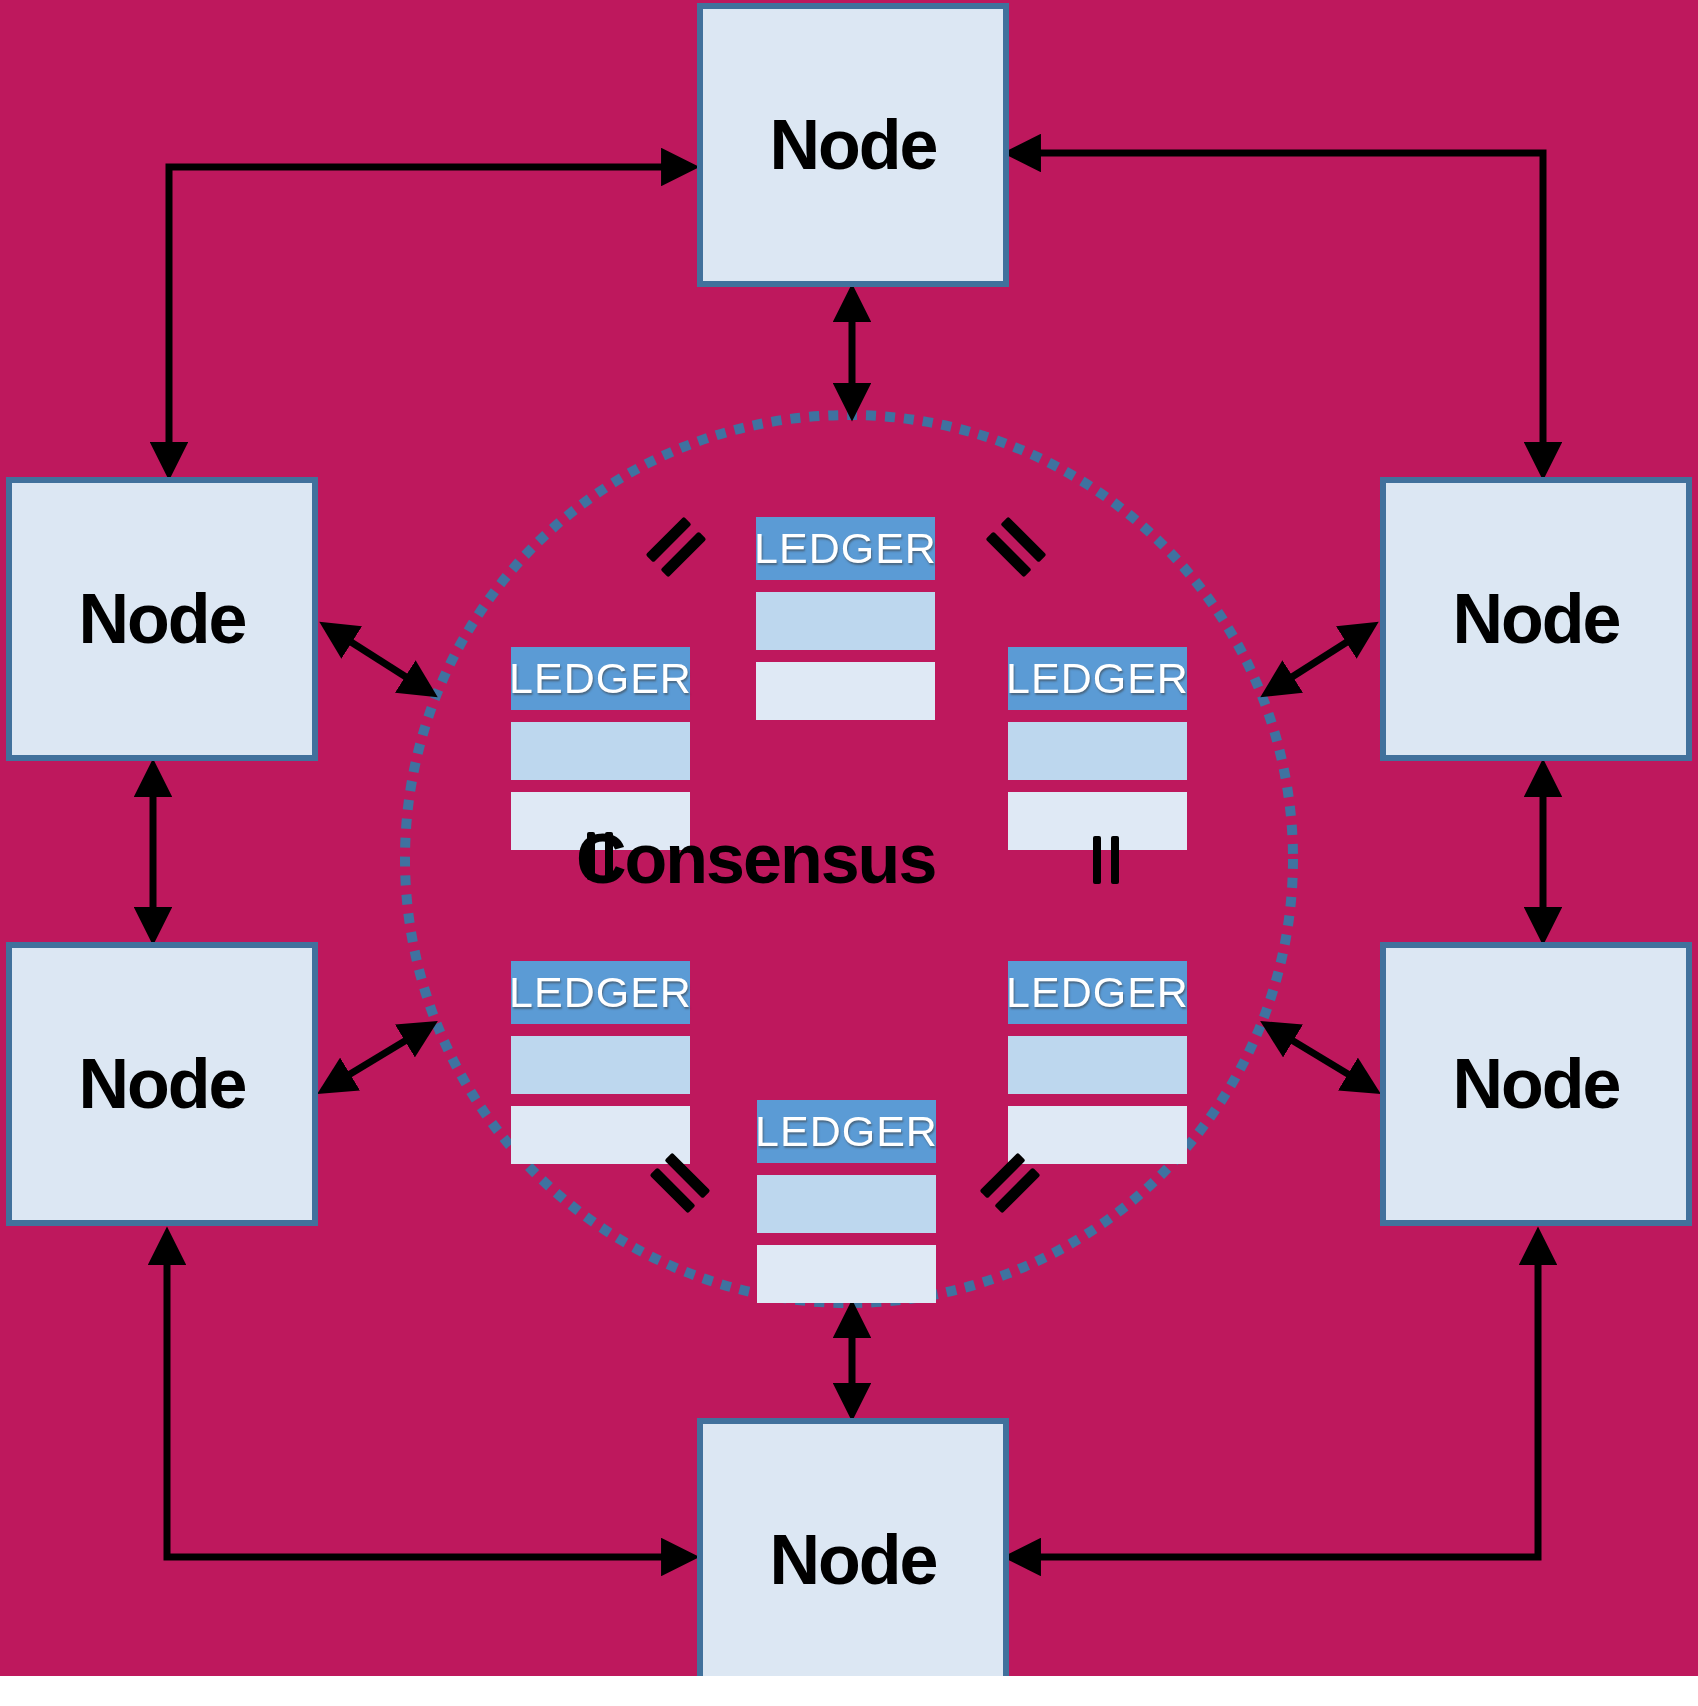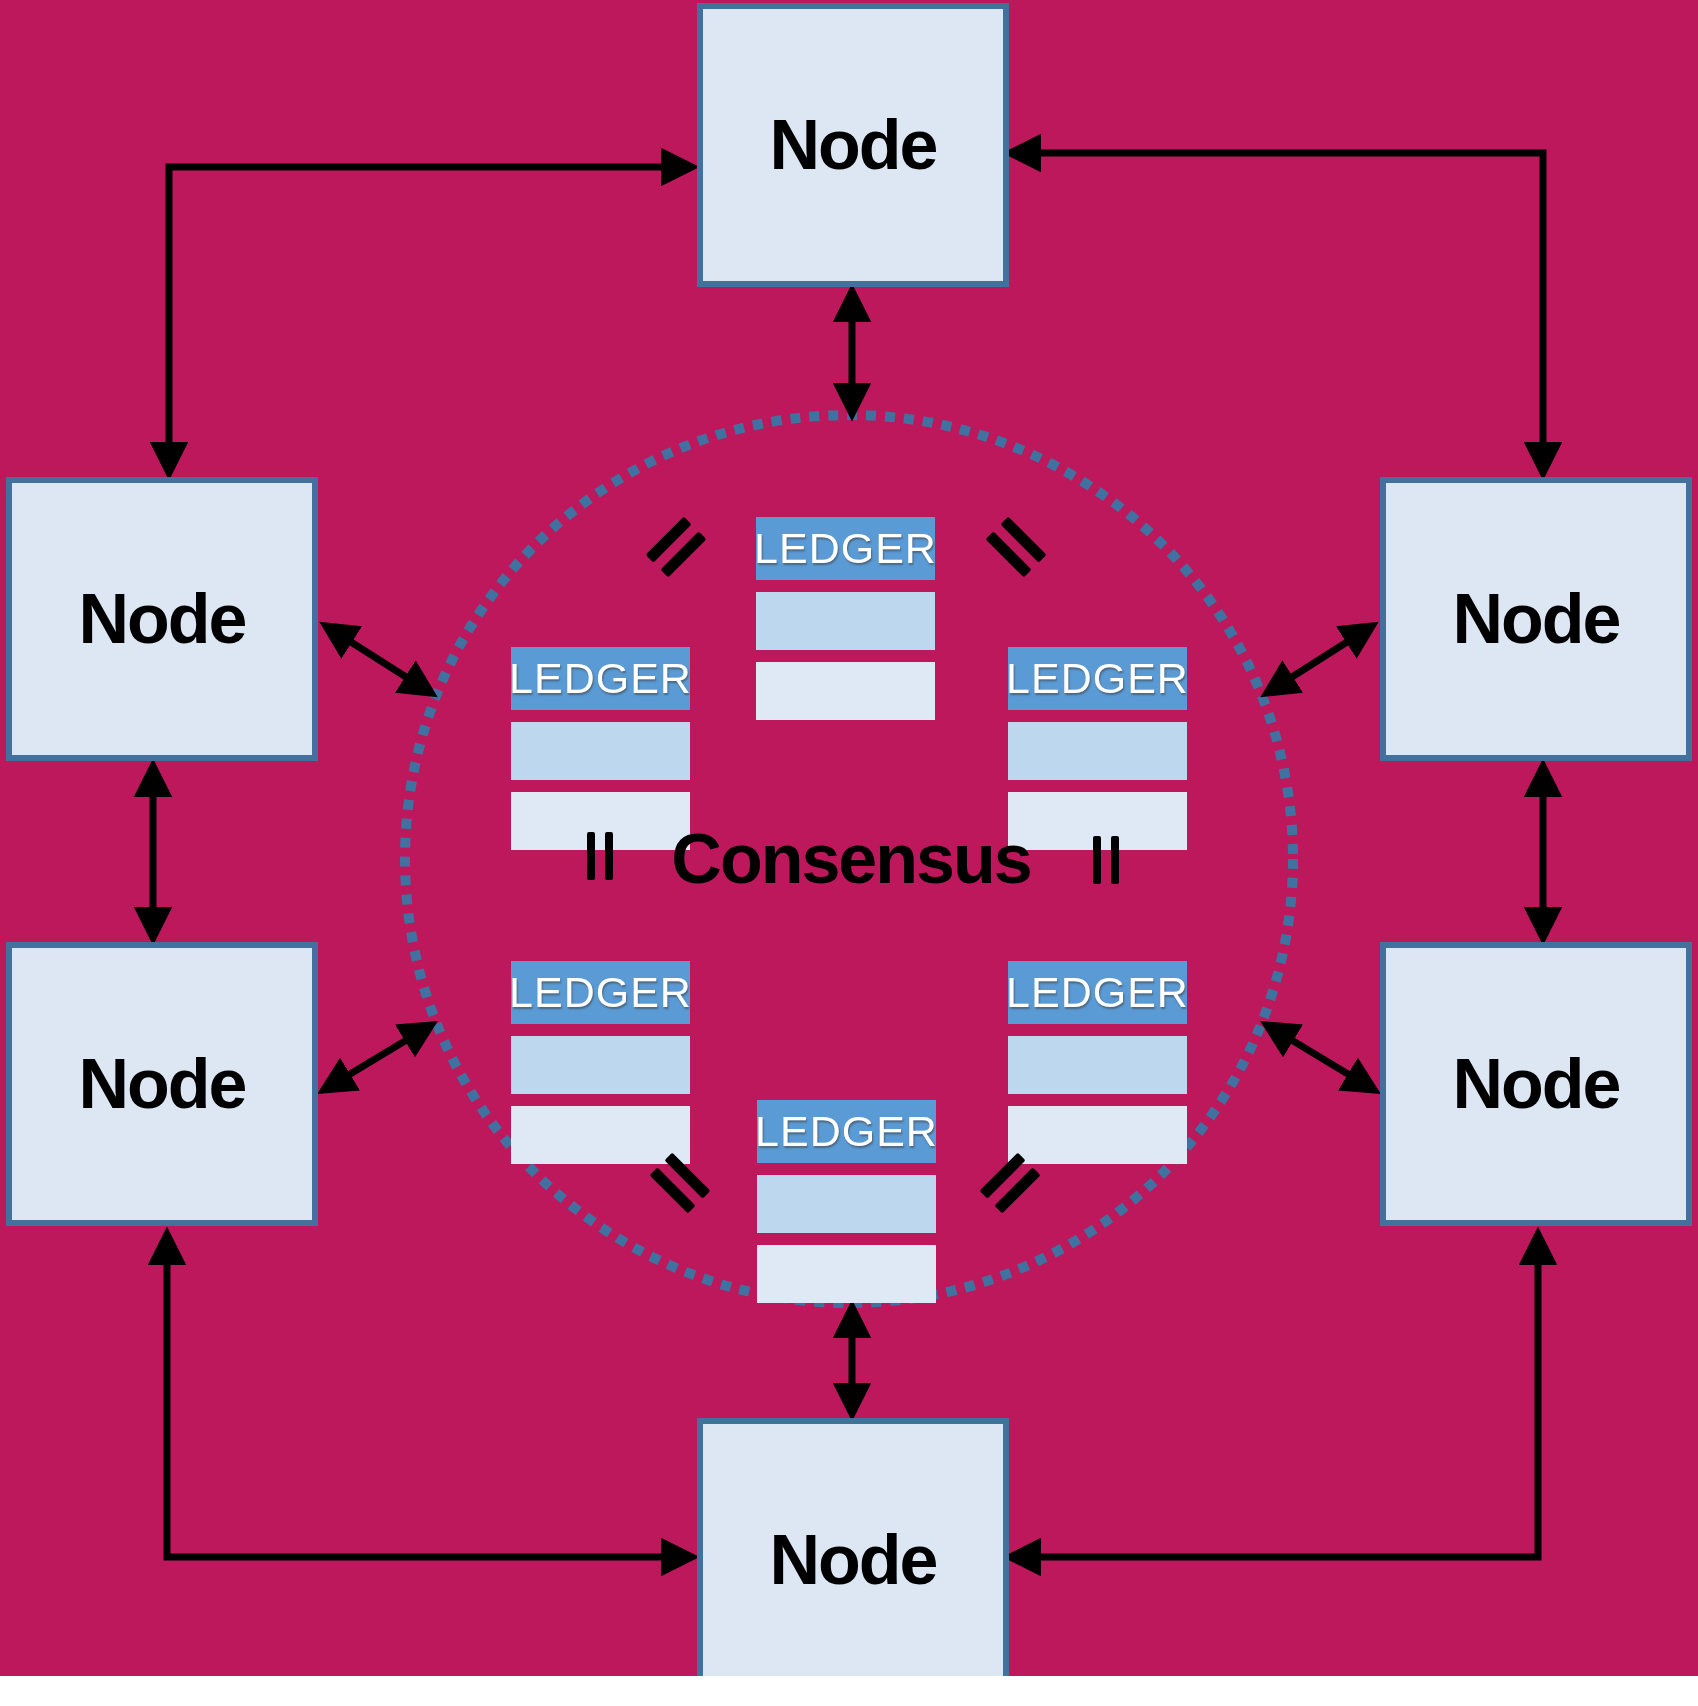--- a/index.html
+++ b/index.html
@@ -44,21 +44,20 @@
     position:absolute;width:54px;height:32px;
     display:flex;flex-direction:column;justify-content:space-between;
   }
   .eq span{display:block;width:100%;height:11px;background:var(--arrow);border-radius:2px;}
   .eq.thin{width:48px;height:26px;}
   .eq.thin span{height:8px;}
 
   
   #consensus{
     position:absolute;left:576px;top:817px;width:550px;
-    text-align:center;
     font-size:70px;font-weight:bold;color:var(--text);
     letter-spacing:-2px;line-height:84px;
   }
 </style>
 </head>
 <body>
 
 <div id="canvas">
 
   <svg id="wires" width="1698" height="1706" viewBox="0 0 1698 1706">

